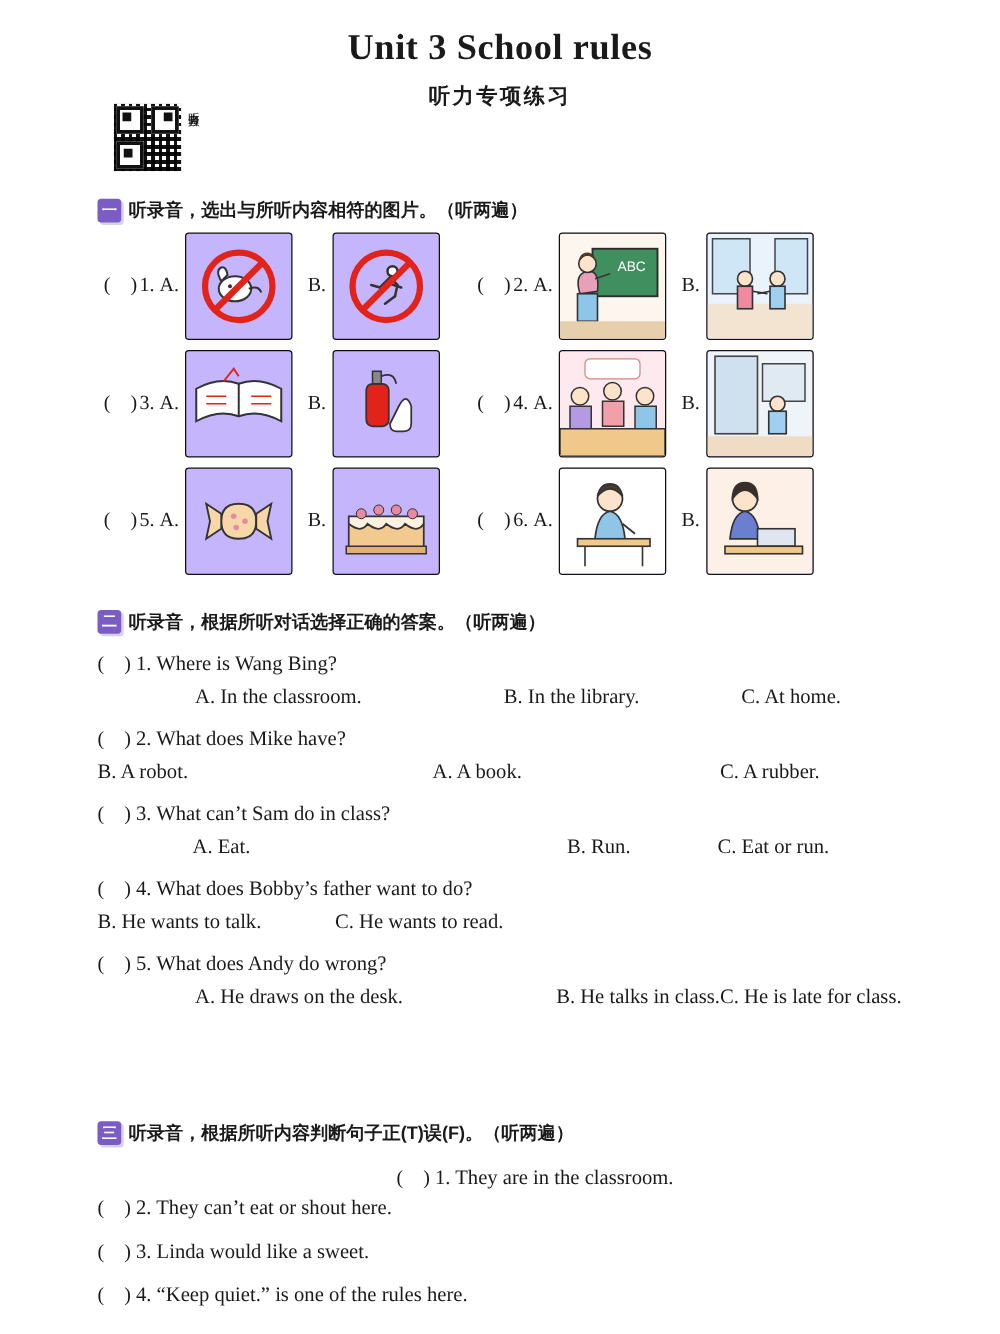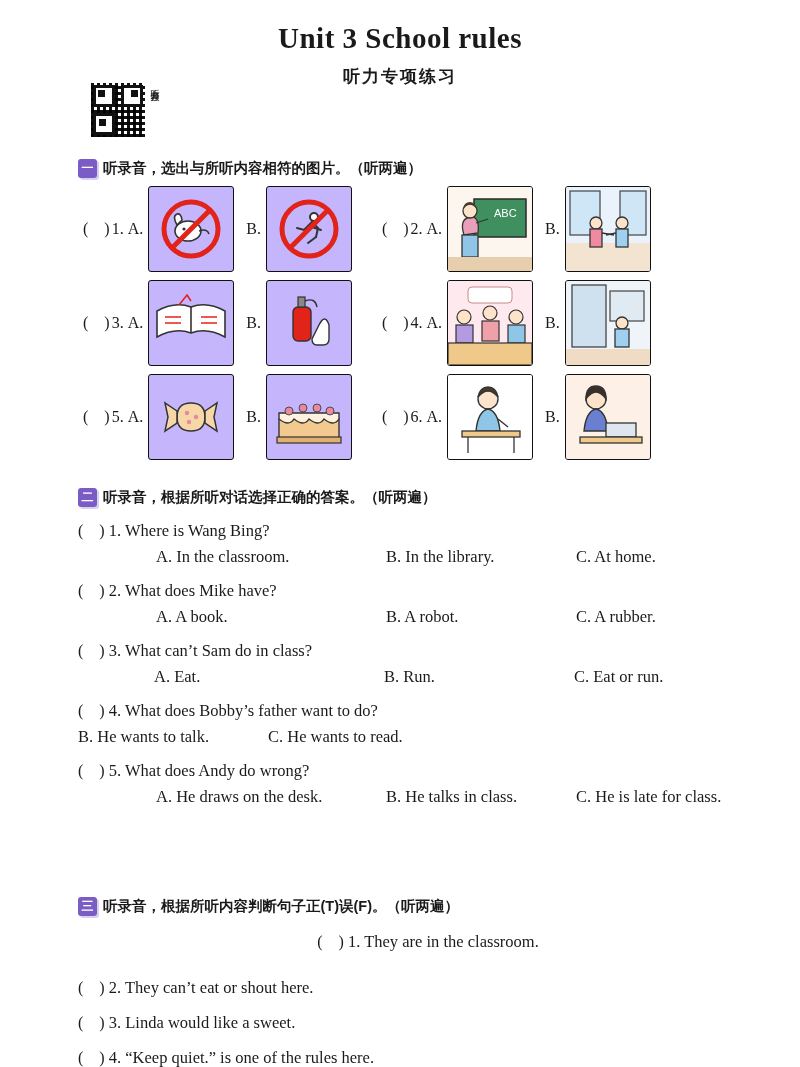--- a/index.html
+++ b/index.html
@@ -322,80 +322,80 @@
       <span class="sec-text">听录音，根据所听对话选择正确的答案。（听两遍）</span>
     </div>
 
     <div class="q-line">
       <span class="paren">(&nbsp;&nbsp;&nbsp;&nbsp;)</span>
       <span>1.</span>
       <span>Where is Wang Bing?</span>
     </div>
     <div class="q-opts">
       <span style="width:230px;margin-left:78px;">A. In the classroom.</span>
-      <span style="width:190px;">B. In the library.</span>
+      <span style="width:190px;margin-left:17px;">B. In the library.</span>
       <span>C. At home.</span>
     </div>
 
     <div class="q-line">
       <span class="paren">(&nbsp;&nbsp;&nbsp;&nbsp;)</span>
       <span>2.</span>
       <span>What does Mike have?</span>
     </div>
     <div class="q-opts">
+      <span style="width:190px;">B. A robot.</span>
       <span style="width:230px;margin-left:78px;">A. A book.</span>
-      <span style="width:190px;">B. A robot.</span>
       <span>C. A rubber.</span>
     </div>
 
     <div class="q-line">
       <span class="paren">(&nbsp;&nbsp;&nbsp;&nbsp;)</span>
       <span>3.</span>
       <span>What can’t Sam do in class?</span>
     </div>
     <div class="q-opts">
       <span style="width:230px;margin-left:76px;">A. Eat.</span>
-      <span style="width:190px;">B. Run.</span>
+      <span style="width:190px;text-align:center;">B. Run.</span>
       <span>C. Eat or run.</span>
     </div>
 
     <div class="q-line">
       <span class="paren">(&nbsp;&nbsp;&nbsp;&nbsp;)</span>
       <span>4.</span>
       <span>What does Bobby’s father want to do?</span>
     </div>
     <div class="q-opts">
       <span style="width:190px;">B. He wants to talk.</span>
       <span>C. He wants to read.</span>
     </div>
 
     <div class="q-line">
       <span class="paren">(&nbsp;&nbsp;&nbsp;&nbsp;)</span>
       <span>5.</span>
       <span>What does Andy do wrong?</span>
     </div>
     <div class="q-opts">
       <span style="width:230px;margin-left:78px;">A. He draws on the desk.</span>
-      <span style="width:190px;">B. He talks in class.</span>
+      <span style="width:190px;text-align:right;">B. He talks in class.</span>
       <span>C. He is late for class.</span>
     </div>
   </div>
 
   <div style="position:absolute;left:78px;top:875px;width:700px;">
     <div class="sec">
       <span class="sec-num">三</span>
       <span class="sec-text">听录音，根据所听内容判断句子正(T)误(F)。（听两遍）</span>
     </div>
 
     <div class="q-line" style="margin-top:16px;text-align:center;">
       <span class="paren">(&nbsp;&nbsp;&nbsp;&nbsp;)</span>
       <span>1.</span>
       <span>They are in the classroom.</span>
     </div>
-    <div class="q-line" style="margin-top:26px;">
+    <div class="q-line" style="margin-top:4px;">
       <span class="paren">(&nbsp;&nbsp;&nbsp;&nbsp;)</span>
       <span>2.</span>
       <span>They can’t eat or shout here.</span>
     </div>
     <div class="q-line" style="margin-top:15px;">
       <span class="paren">(&nbsp;&nbsp;&nbsp;&nbsp;)</span>
       <span>3.</span>
       <span>Linda would like a sweet.</span>
     </div>
     <div class="q-line" style="margin-top:15px;">

